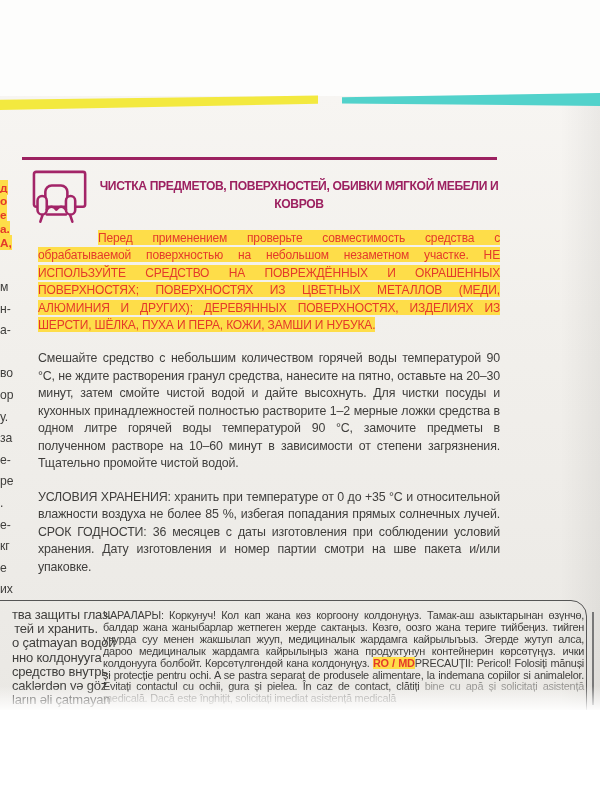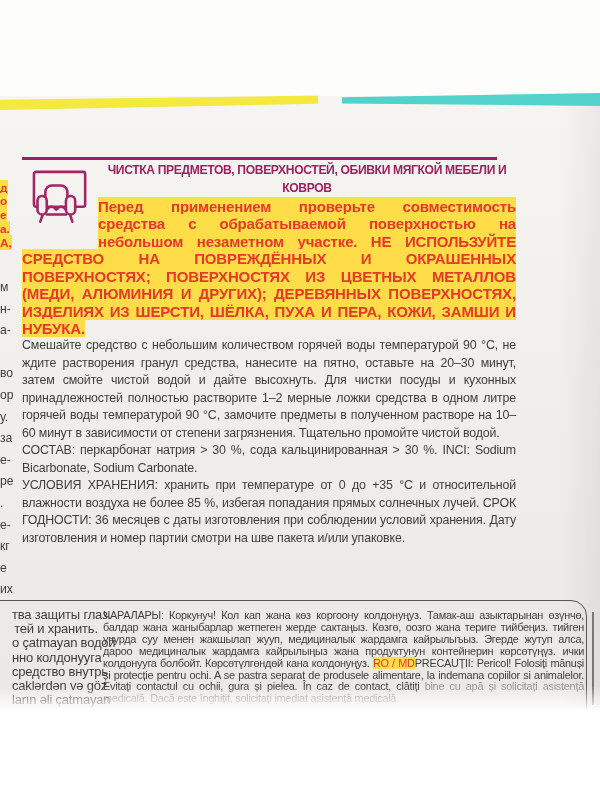--- a/index.html
+++ b/index.html
@@ -22,39 +22,39 @@
   
   .rule{position:absolute;left:22px;top:157px;width:475px;height:2.5px;background:#9c2160;}
 
   
   .content{position:absolute;left:22px;top:162px;width:494px;color:#3f3e3c;
     font-size:12.4px;line-height:17.5px;letter-spacing:-0.15px;text-align:justify;}
   .icon-wrap{float:left;width:68px;height:69px;margin:2px 6px 0 2px;}
   .icon-wrap svg{display:block;}
   .title{margin:0;font-size:12.1px;line-height:17.5px;font-weight:bold;color:#9c2160;
     text-align:center;letter-spacing:-0.35px;}
-  .warning{font-weight:bold;color:#e43a2a;font-size:15px;}
+  .warning{font-weight:normal;color:#e43a2a;font-size:12px;}
   .hl{background:#fedd49;padding:0.5px 0;box-decoration-break:clone;-webkit-box-decoration-break:clone;}
-  .content p{margin:0;}
+  .content p{margin:16px;}
 
   
   .edge-red{position:absolute;left:0;top:181px;width:14px;font-size:11.8px;font-weight:bold;
     line-height:13.8px;color:#e43a2a;}
   .edge-black{position:absolute;left:0;top:277px;width:14px;font-size:12.2px;
     line-height:21.6px;color:#3f3e3c;}
   .edge-red div,.edge-black div{height:auto;}
 
   
   .ml-box{position:absolute;left:-20px;top:600px;width:605px;height:160px;
     border:1.6px solid #555;border-radius:16px;}
   .ml-left{position:absolute;left:0;top:608px;width:88px;font-size:13px;line-height:14.2px;
     color:#3f3e3c;text-align:center;letter-spacing:-0.2px;white-space:nowrap;padding-left:12px;}
   .ml-right{position:absolute;left:103px;top:610px;width:481px;font-size:10.9px;
     line-height:11.9px;color:#3f3e3c;text-align:justify;letter-spacing:-0.25px;}
-  .romd{color:#e43a2a;background:#fedd49;font-weight:normal;}
+  .romd{color:#e43a2a;background:#fedd49;font-weight:bold;}
   .faded{opacity:0.5;}
 
   .crease{position:absolute;left:592px;top:612px;width:2px;height:93px;background:#787878;}
 
   
   .fade{position:absolute;left:0;top:686px;width:600px;height:26px;
     background:linear-gradient(180deg,rgba(255,255,255,0) 0%,#fff 100%);}
   .white-bottom{position:absolute;left:0;top:710px;width:600px;height:90px;background:#fff;}
 </style>
 </head>
@@ -103,21 +103,20 @@
         <rect x="59" y="37" width="13" height="26" rx="6.5" fill="#f3f1ee"></rect>
         <path d="M32,56 q6.5,-8 13.5,0 q6.5,-8 13.5,0"></path>
         <path d="M32,63 h27"></path>
         <path d="M26,64 l-3,9"></path>
         <path d="M65,64 l3,9"></path>
       </svg>
     </span>
     <p class="title">ЧИСТКА ПРЕДМЕТОВ, ПОВЕРХНОСТЕЙ, ОБИВКИ МЯГКОЙ МЕБЕЛИ И КОВРОВ</p>
     <p class="warning"><span class="hl">Перед применением проверьте совместимость средства с обрабатываемой поверхностью на небольшом незаметном участке. НЕ ИСПОЛЬЗУЙТЕ СРЕДСТВО НА ПОВРЕЖДЁННЫХ И ОКРАШЕННЫХ ПОВЕРХНОСТЯХ; ПОВЕРХНОСТЯХ ИЗ ЦВЕТНЫХ МЕТАЛЛОВ (МЕДИ, АЛЮМИНИЯ И ДРУГИХ); ДЕРЕВЯННЫХ ПОВЕРХНОСТЯХ, ИЗДЕЛИЯХ ИЗ ШЕРСТИ, ШЁЛКА, ПУХА И ПЕРА, КОЖИ, ЗАМШИ И НУБУКА.</span></p>
     <p>Смешайте средство с небольшим количеством горячей воды температурой 90 °C, не ждите растворения гранул средства, нанесите на пятно, оставьте на 20–30 минут, затем смойте чистой водой и дайте высохнуть. Для чистки посуды и кухонных принадлежностей полностью растворите 1–2 мерные ложки средства в одном литре горячей воды температурой 90 °C, замочите предметы в полученном растворе на 10–60 минут в зависимости от степени загрязнения. Тщательно промойте чистой водой.</p>
-    <p>СОСТАВ: перкарбонат натрия &gt; 30 %, сода кальцинированная &gt; 30 %. INCI: Sodium Bicarbonate, Sodium Carbonate.</p>
     <p>УСЛОВИЯ ХРАНЕНИЯ: хранить при температуре от 0 до +35 °C и относительной влажности воздуха не более 85 %, избегая попадания прямых солнечных лучей. СРОК ГОДНОСТИ: 36 месяцев с даты изготовления при соблюдении условий хранения. Дату изготовления и номер партии смотри на шве пакета и/или упаковке.</p>
   </div>
 
   <div class="ml-box"></div>
   <div class="ml-left">
     <div>тва защиты глаз.</div>
     <div>тей и хранить.</div>
     <div>о çatmayan водой</div>
     <div>нно колдонууга</div>
     <div>средство внутрь.</div>

